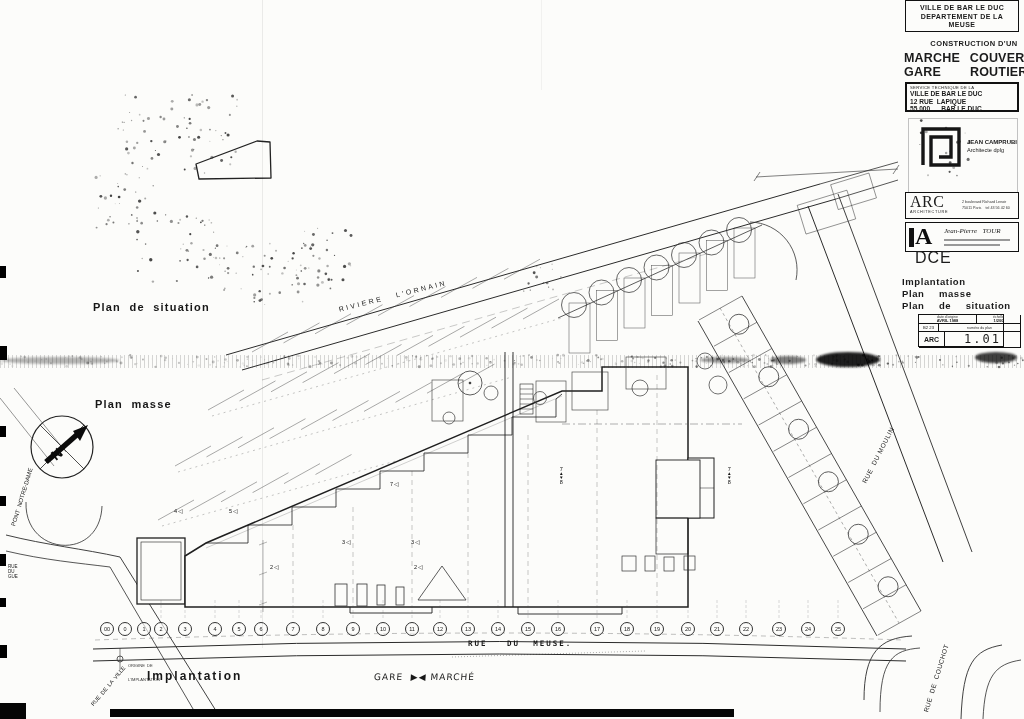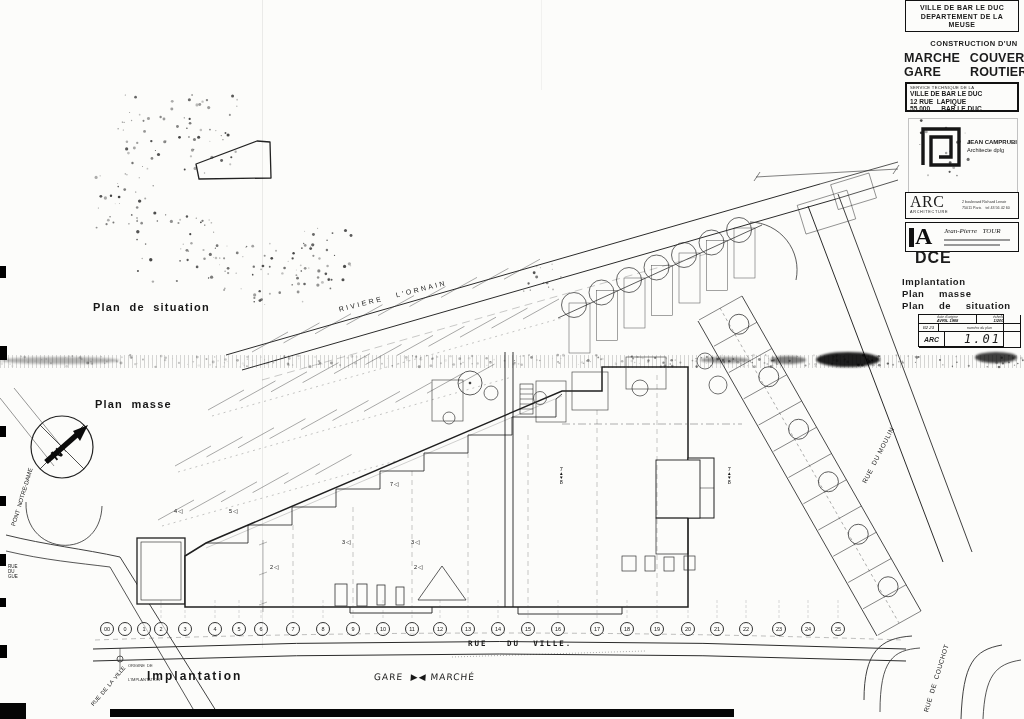--- a/index.html
+++ b/index.html
@@ -36,24 +36,24 @@
   .arc-name{left:4px;top:0px;font-family:"Liberation Serif",serif;font-size:16px;letter-spacing:.5px;}
   .arc-sub{left:4px;top:17px;font-size:3.8px;letter-spacing:.7px;color:#222;}
   .arc-a1{left:56px;top:7px;font-size:3.7px;color:#333;white-space:pre;}
   .arc-a2{left:56px;top:13px;font-size:3.7px;color:#333;white-space:pre;}
   .adambox{left:5px;top:222px;width:114px;height:30px;}
   .adam-logo{left:3px;top:3px;width:30px;height:23px;}
   .adam-bar{left:0;top:2px;width:5px;height:19px;background:#111;}
   .adam-a{left:6px;top:-3px;font-family:"Liberation Serif",serif;font-weight:bold;font-size:24px;color:#0d0d0d;}
   .adam-name{left:38px;top:4px;font-family:"Liberation Serif",serif;font-style:italic;font-size:7px;white-space:pre;}
   .adam-l{left:38px;width:66px;height:1.6px;background:#999;}
-  .dce{left:15px;top:249px;font-weight:bold;font-size:16px;letter-spacing:1px;text-align:center;}
+  .dce{left:15px;top:249px;font-weight:normal;font-size:16px;letter-spacing:1px;text-align:center;}
   .ct{left:2px;font-weight:bold;font-size:9.5px;letter-spacing:.6px;word-spacing:4px;white-space:pre;}
   .c1{top:276px;} .c2{top:288px;} .c3{top:300px;}
-  .itable{left:18px;top:314px;width:86px;height:33px;border:1.4px solid #111;background:#fcfcfa;font-style:italic;}
+  .itable{left:18px;top:314px;width:86px;height:33px;border:1.4px solid #111;background:#fcfcfa;}
   .itable .cell{border-right:.8px solid #111;border-bottom:.8px solid #111;overflow:hidden;}
   .it-r1c1{left:0;top:0;width:58px;height:9px;text-align:center;}
   .it-r1c2{left:58px;top:0;width:44px;height:9px;border-right:none;text-align:center;}
   .it-r2c1{left:0;top:9px;width:20px;height:8px;font-size:4.2px;line-height:8px;text-align:center;}
   .it-r2c2{left:20px;top:9px;width:82px;height:8px;border-right:none;font-size:3.6px;line-height:8px;text-align:center;color:#333;}
   .it-r3c1{left:0;top:17px;width:26px;height:16px;border-bottom:none;font-weight:bold;font-size:7px;line-height:16px;text-align:center;}
   .it-r3c2{left:26px;top:17px;width:76px;height:16px;border-bottom:none;border-right:none;
            font-family:"DejaVu Sans Mono",monospace;font-size:12px;line-height:15px;text-align:center;letter-spacing:2px;}
   .it-sm{position:static;display:block;font-size:3.5px;line-height:4.4px;color:#333;}
   .it-smb{position:static;display:block;font-weight:bold;font-size:4px;line-height:4.6px;}
@@ -844,21 +844,21 @@
     <div class="lbl" style="left:128px;top:655px;font-size:4px;line-height:4.6px;color:#333;">
       <span style="display:block">ORIGINE  DE</span>
       <span style="display:block">L'IMPLANTATION</span>
     </div>
     <div class="lbl" style="left:338px;top:306px;font-size:7px;letter-spacing:2.5px;transform:rotate(-14deg);transform-origin:left top;">RIVIERE   L'ORNAIN</div>
     <div class="lbl" style="left:878px;top:455px;font-size:6.5px;letter-spacing:.6px;transform:translate(-50%,-50%) rotate(-63deg);">RUE  DU MOULIN</div>
     <div class="lbl" style="left:936px;top:678px;font-size:6.5px;letter-spacing:.5px;transform:translate(-50%,-50%) rotate(-73deg);">RUE  DE  COUCHOT</div>
     <div class="lbl" style="left:22px;top:497px;font-size:6px;transform:translate(-50%,-50%) rotate(-73deg);">PONT  NOTRE-DAME</div>
     <div class="lbl" style="left:108px;top:686px;font-size:5.5px;transform:translate(-50%,-50%) rotate(-50deg);">RUE  DE  LA  VILLE</div>
     <div class="lbl" style="left:8px;top:564px;font-size:4.5px;line-height:5px;width:16px;white-space:normal;">RUE DU GUE</div>
-    <div class="lbl" style="left:468px;top:639px;font-family:'DejaVu Sans Mono',monospace;font-weight:bold;font-size:7.5px;letter-spacing:2px;">RUE   DU  VILLE.</div>
+    <div class="lbl" style="left:468px;top:639px;font-family:'DejaVu Sans Mono',monospace;font-weight:bold;font-size:7.5px;letter-spacing:2px;">RUE   DU  MEUSE.</div>
   </div>
 
   <div class="tb">
     <div class="tb-box client">
       <div>VILLE DE BAR LE DUC</div>
       <div>DEPARTEMENT DE LA</div>
       <div>MEUSE</div>
     </div>
     <div class="constr">CONSTRUCTION D'UN</div>
     <div class="proj p1">MARCHE COUVERT</div>

